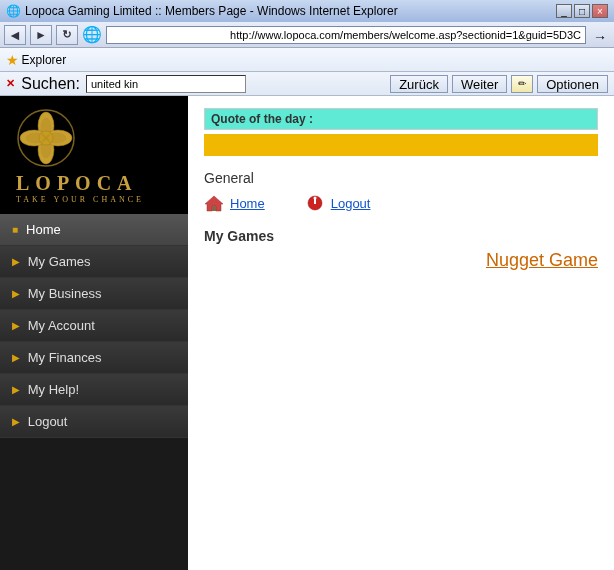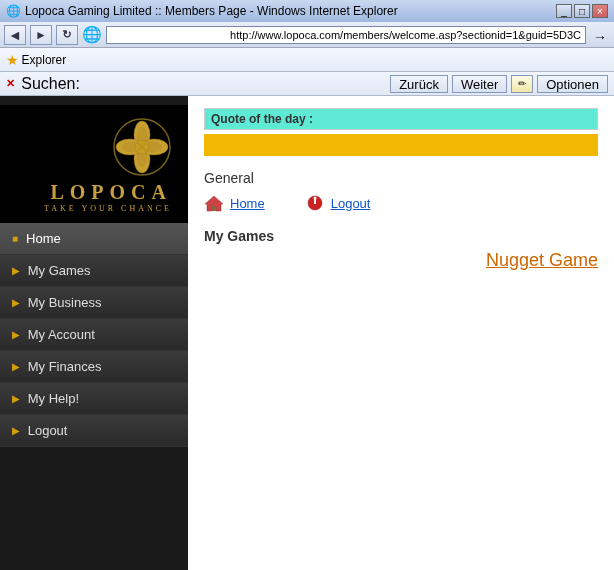--- a/index.html
+++ b/index.html
@@ -113,22 +113,21 @@
       display: flex;
       flex-direction: column;
     }
 
     
     .logo-area {
       background: #000;
       padding: 12px 16px 10px 16px;
       display: flex;
       flex-direction: column;
-      align-items: flex-end;
-      margin-top: 9px;
+      align-items: flex-start;
     }
     .logo-graphic {
       width: 60px; height: 60px; margin-bottom: 4px;
     }
     .logo-name {
       color: #c8a040; font-size: 20px; letter-spacing: 6px; font-weight: bold; font-family: serif;
     }
     .logo-tagline {
       color: #c8a040; font-size: 8px; letter-spacing: 3px; font-family: serif;
     }
@@ -248,20 +247,21 @@
 <div class="fav-bar">
   <div class="fav-item">
     <span style="color:#e8a000;font-size:14px;">★</span>
     <span>Explorer</span>
   </div>
 </div>
 
 <div class="search-bar">
   <span class="search-x">✕</span>
   <span class="search-label">Suchen:</span>
+  <input class="search-input" type="text" value="united kin" style="">
   <div class="search-actions">
     <button class="search-btn">Zurück</button>
     <button class="search-btn">Weiter</button>
     <div class="search-edit-btn">✏</div>
     <button class="search-btn">Optionen</button>
   </div>
 </div>
 
 <div class="page-area">
 

